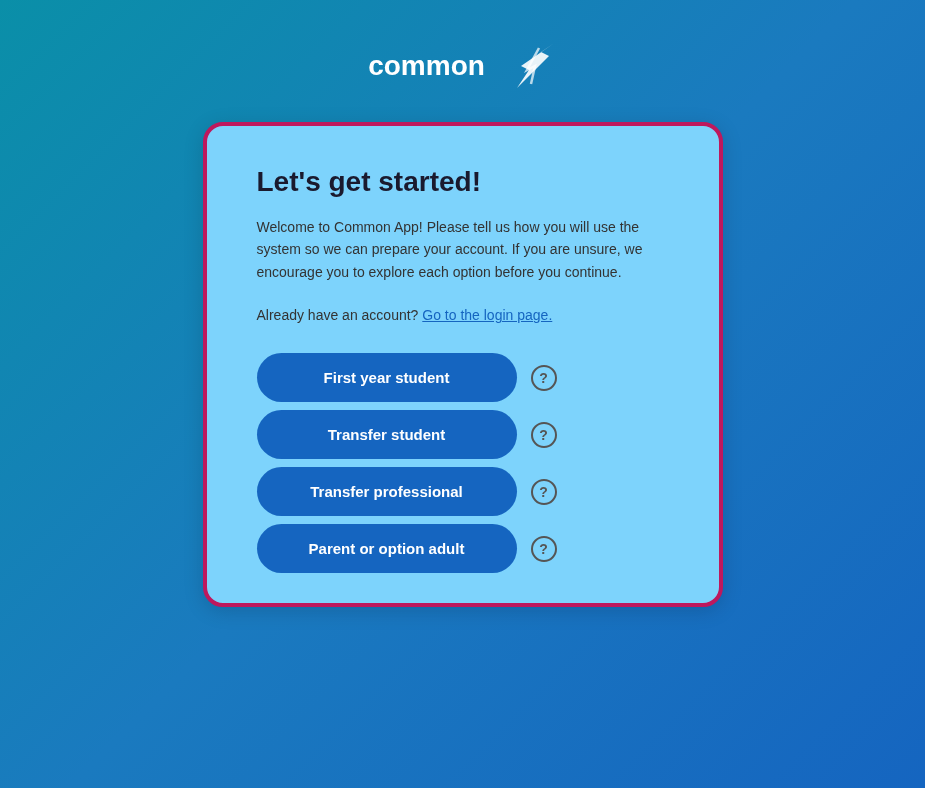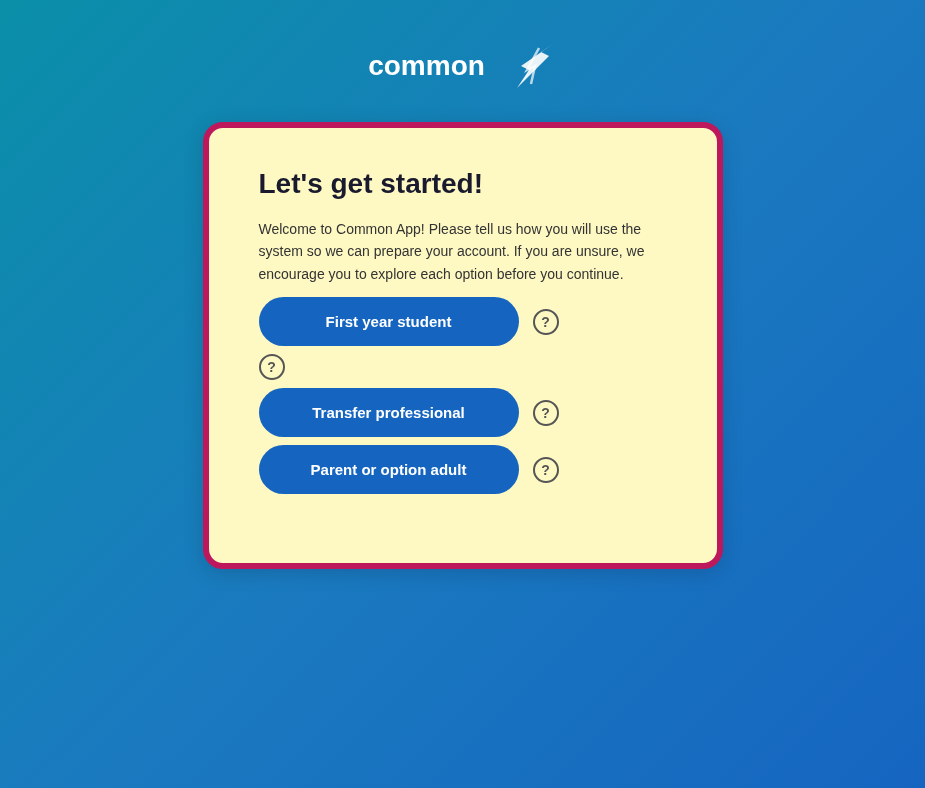--- a/index.html
+++ b/index.html
@@ -36,40 +36,40 @@
       line-height: 1.2;
       margin-right: 24px;
     }
 
     .logo-icon {
       width: 48px;
       height: 52px;
     }
 
     .card {
-      background: #fef9c3;
+      background: #7dd3fc;
       border-radius: 20px;
-      padding: 40px 50px 69px 50px;
+      padding: 40px 50px 30px 50px;
       width: 520px;
-      border: 6px solid #be185d;
+      border: 4px solid #be185d;
       box-shadow: 0 4px 20px rgba(0,0,0,0.15);
     }
 
     .card-title {
       font-size: 28px;
       font-weight: bold;
       color: #1a1a2e;
       margin-bottom: 18px;
     }
 
     .card-description {
       font-size: 14px;
       color: #333;
       line-height: 1.6;
-      margin-bottom: 12px;
+      margin-bottom: 24px;
     }
 
     .login-link-row {
       font-size: 14px;
       color: #333;
       margin-bottom: 30px;
     }
 
     .login-link {
       color: #1565c0;
@@ -127,28 +127,33 @@
   </div>
   <svg class="logo-icon" viewBox="0 0 48 52" fill="none" xmlns="http://www.w3.org/2000/svg">
     <path d="M44 4 L12 26 L20 30 L8 48 L40 16 L32 12 Z" fill="white" opacity="0.9"></path>
     <path d="M30 8 L18 30 L26 26 L22 44" stroke="white" stroke-width="2.5" fill="none" opacity="0.7"></path>
   </svg>
 </div>
 
 <div class="card">
   <h1 class="card-title">Let's get started!</h1>
   <p class="card-description">Welcome to Common App! Please tell us how you will use the system so we can prepare your account. If you are unsure, we encourage you to explore each option before you continue.</p>
+  <p class="login-link-row">
+    <span>Already have an account?</span>
+    <a class="login-link">Go to the login page.</a>
+  </p>
 
   <div class="options-list">
 
   <div class="option-row">
         <button class="option-button">First year student</button>
         <div class="help-icon">?</div>
       </div>
       <div class="option-row">
+        <button class="option-button">Transfer student</button>
         <div class="help-icon">?</div>
       </div>
       <div class="option-row">
         <button class="option-button">Transfer professional</button>
         <div class="help-icon">?</div>
       </div>
       <div class="option-row">
         <button class="option-button">Parent or option adult</button>
         <div class="help-icon">?</div>
       </div>

